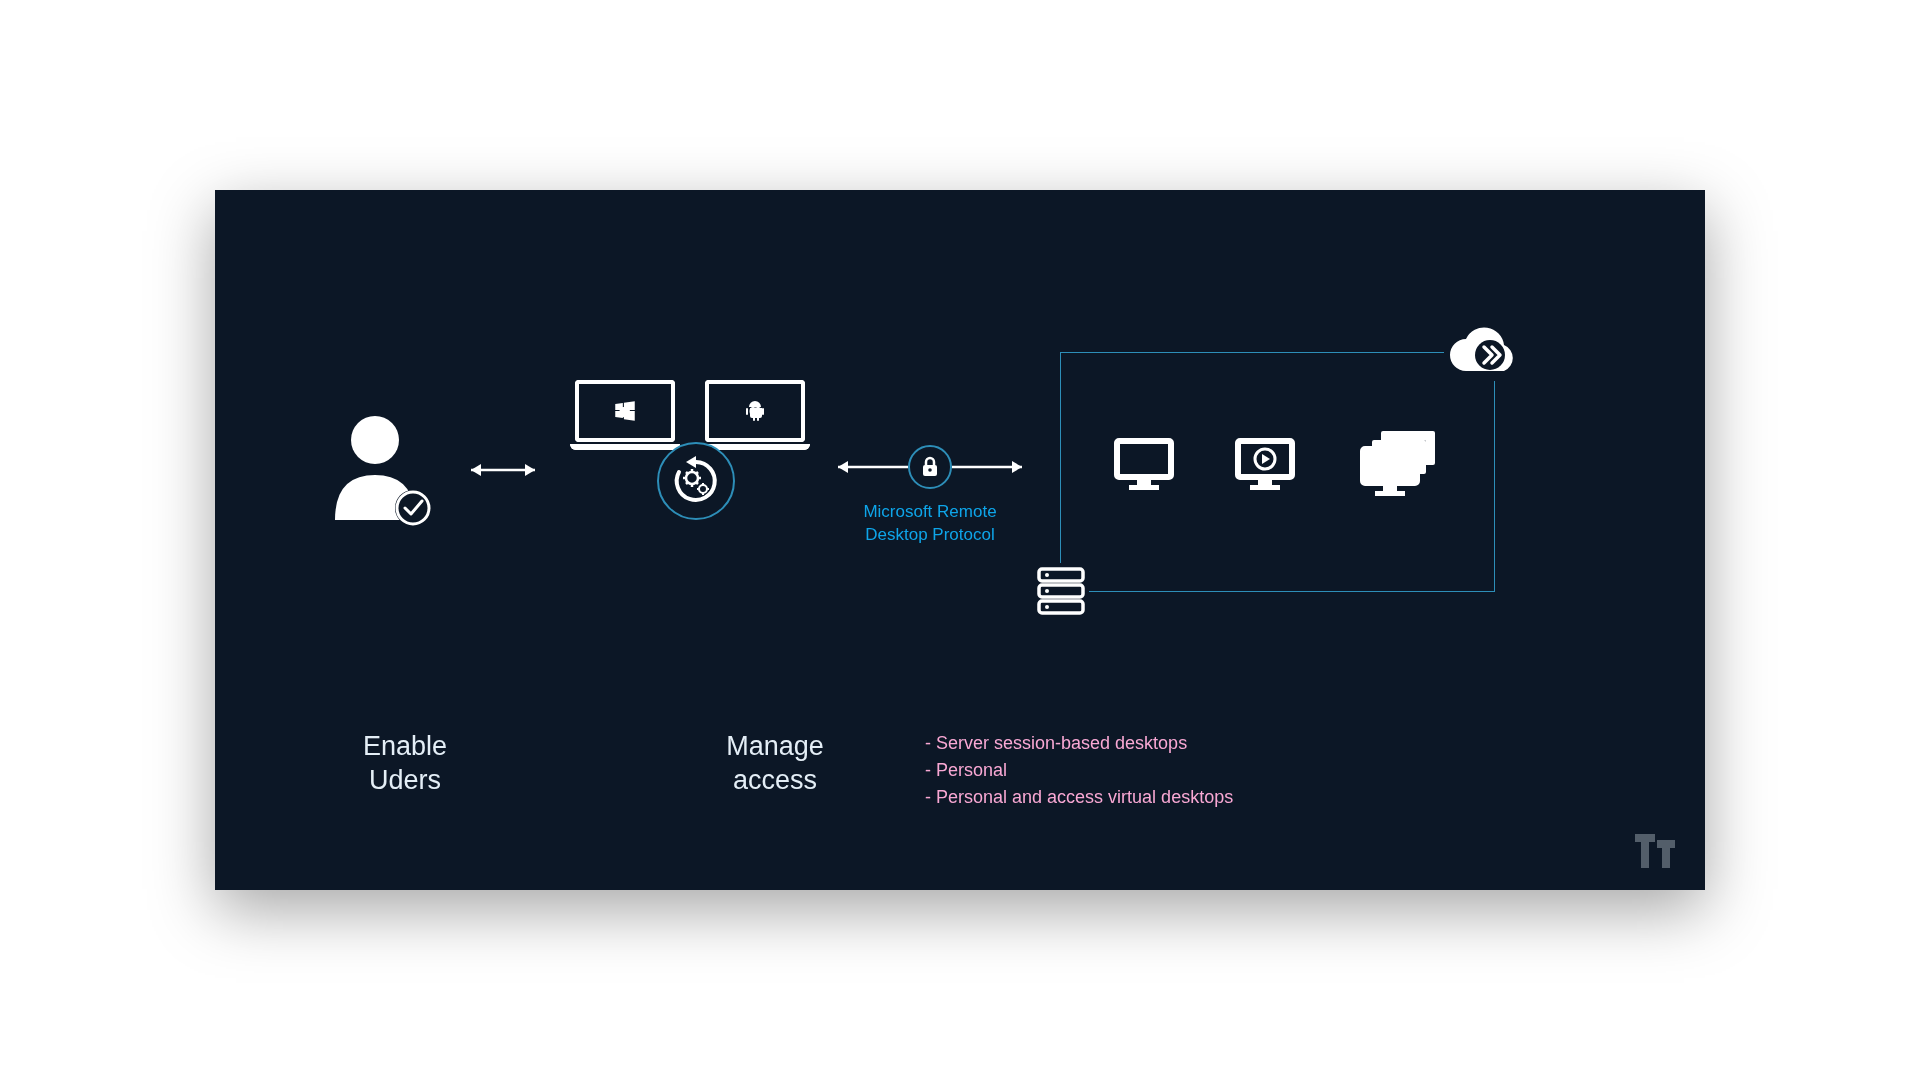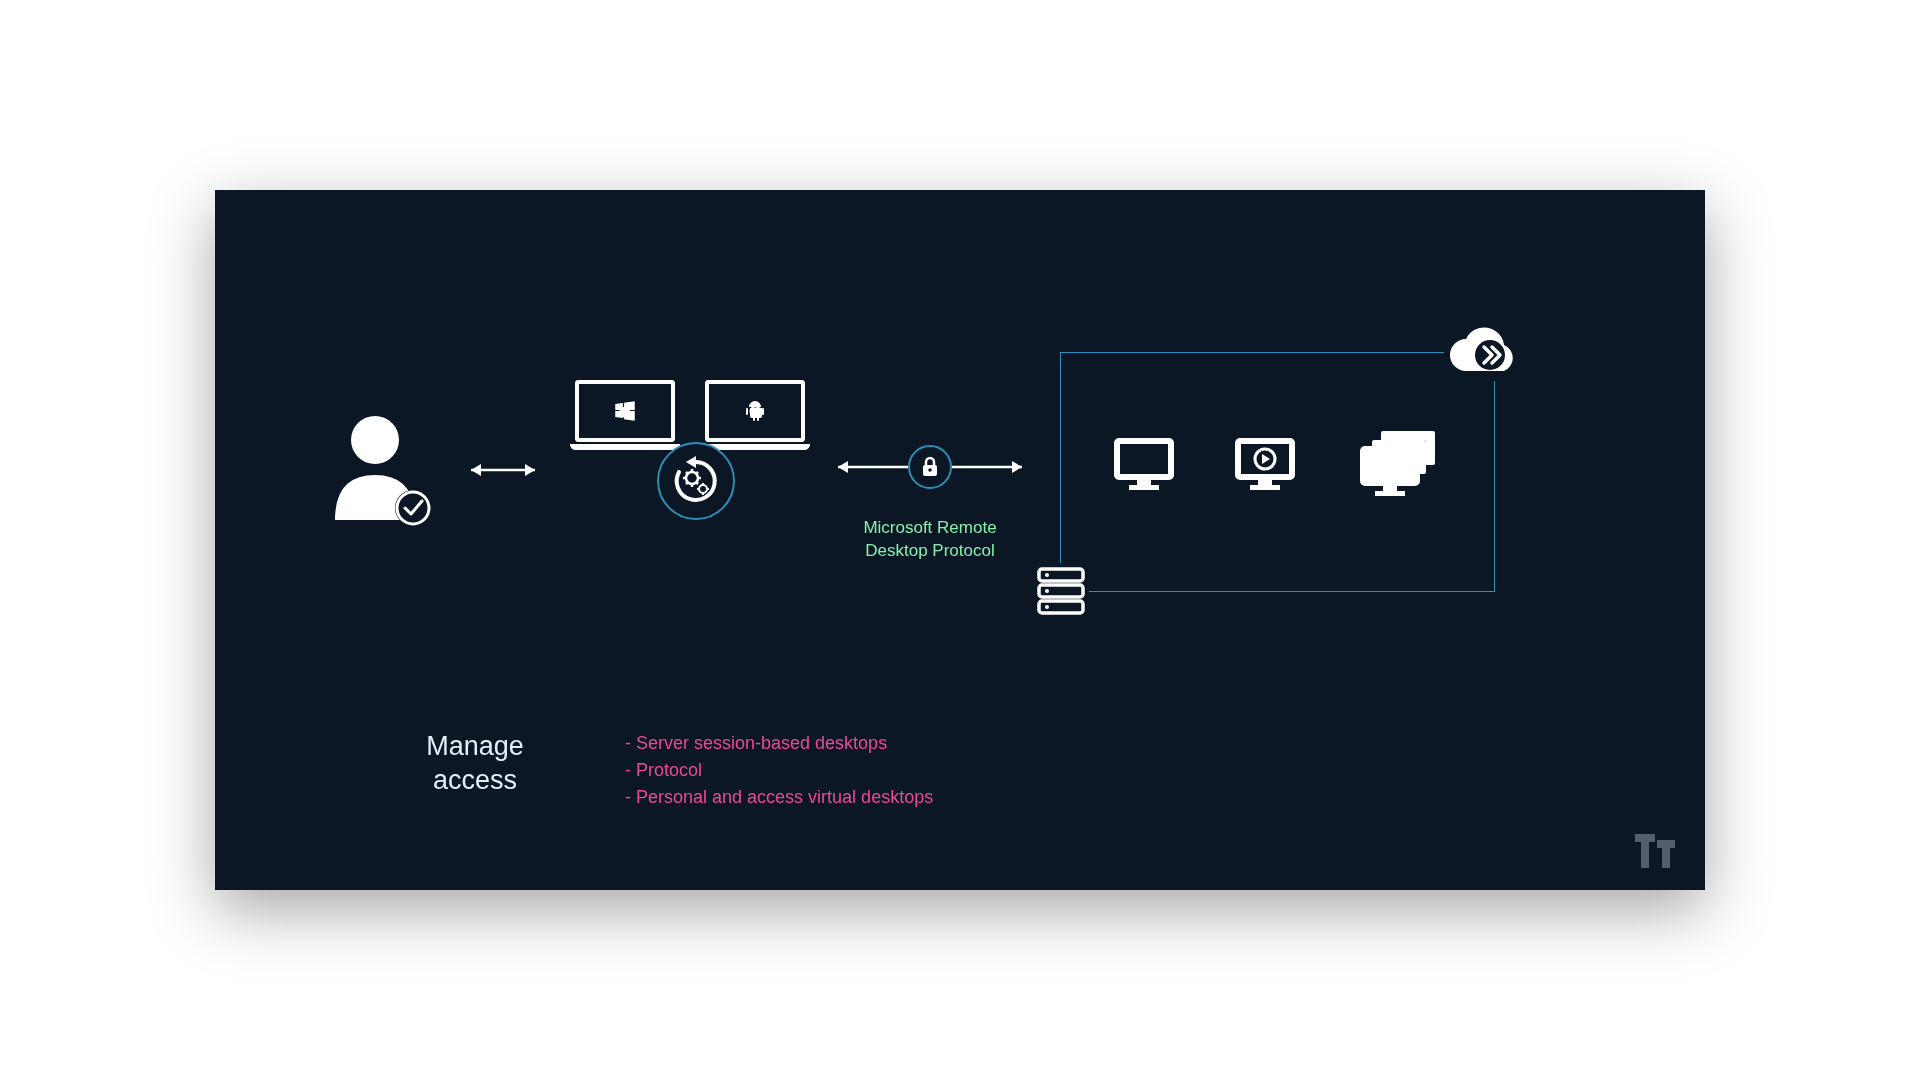--- a/index.html
+++ b/index.html
@@ -10,31 +10,31 @@
 .user-svg{width:110px;height:120px}
 .arrow{position:absolute}
 .arrow svg{display:block}
 .devices-block{position:absolute;left:350px;top:20px;width:250px;height:200px}
 .laptop{position:absolute;width:110px;height:70px}
 .laptop .screen{width:100px;height:62px;border:4px solid #fff;border-radius:4px;margin:0 auto;display:flex;align-items:center;justify-content:center}
 .laptop .base{width:110px;height:6px;background:#fff;border-radius:0 0 8px 8px;margin-top:2px}
 .sync-badge{position:absolute;left:92px;top:62px;width:78px;height:78px;background:#0c1726;border:2px solid #2d8eb8;border-radius:50%;display:flex;align-items:center;justify-content:center}
 .protect-block{position:absolute;left:610px;top:85px;width:210px;text-align:center}
 .lock-badge{width:44px;height:44px;border:2px solid #2d8eb8;border-radius:50%;margin:0 auto;display:flex;align-items:center;justify-content:center}
-.protect-label{color:#86efac;font-size:17px;line-height:1.35;margin-top:28px;font-weight:300}
+.protect-label{color:#0ea5e9;font-size:17px;line-height:1.35;margin-top:12px;font-weight:300}
 .cloud-box{position:absolute;left:845px;top:-8px;width:435px;height:240px;border:1px solid #2d8eb8}
 .cloud-icons{position:absolute;top:76px;left:0;right:0;display:flex;align-items:center;justify-content:space-around;padding:0 22px}
 .server-icon{position:absolute;left:-28px;bottom:-28px;width:56px;height:56px;background:#0c1726}
 .cloud-badge{position:absolute;right:-30px;top:-30px;width:80px;height:58px;background:#0c1726}
 .captions{position:absolute;top:540px;left:0;right:0;display:flex;color:#e4eef6}
 .cap{text-align:center;font-size:27px;font-weight:300;line-height:1.25}
 .cap1{width:220px;margin-left:80px}
 .cap2{width:220px;margin-left:150px}
 .cap3{width:200px;margin-left:50px}
-.bullets{margin-left:40px;font-size:18px;font-weight:300;color:#ec4899;line-height:1.5;text-align:left}
+.bullets{margin-left:40px;font-size:18px;font-weight:300;color:#f9a8d4;line-height:1.5;text-align:left}
 .logo{position:absolute;right:28px;bottom:22px;opacity:0.5}
 .logo svg{display:block}
 </style>
 </head>
 <body>
 
 <div class="canvas">
   <div class="stage">
 
     <div class="user-block">
@@ -176,24 +176,25 @@
           <circle cx="46" cy="32" r="15" fill="#0c1726"></circle>
           <path d="M40 24 L48 32 L40 40" fill="none" stroke="#fff" stroke-width="3.5" stroke-linecap="round" stroke-linejoin="round"></path>
           <path d="M48 24 L56 32 L48 40" fill="none" stroke="#fff" stroke-width="3.5" stroke-linecap="round" stroke-linejoin="round"></path>
         </svg>
       </div>
     </div>
 
   </div>
 
   <div class="captions">
+    <div class="cap cap1">Enable<br>Uders</div>
     <div class="cap cap2">Manage<br>access</div>
     <div class="bullets">
       <div>- <span>Server session-based desktops</span></div>
-      <div>- <span>Protocol</span></div>
+      <div>- <span>Personal</span></div>
       <div>- <span>Personal and access virtual desktops</span></div>
     </div>
   </div>
 
   <div class="logo">
     <svg width="42" height="34" viewBox="0 0 42 34">
       <rect x="0" y="0" width="20" height="8" fill="#9aa4ae"></rect>
       <rect x="6" y="0" width="8" height="34" fill="#9aa4ae"></rect>
       <rect x="22" y="6" width="18" height="8" fill="#9aa4ae"></rect>
       <rect x="27" y="6" width="8" height="28" fill="#9aa4ae"></rect>

